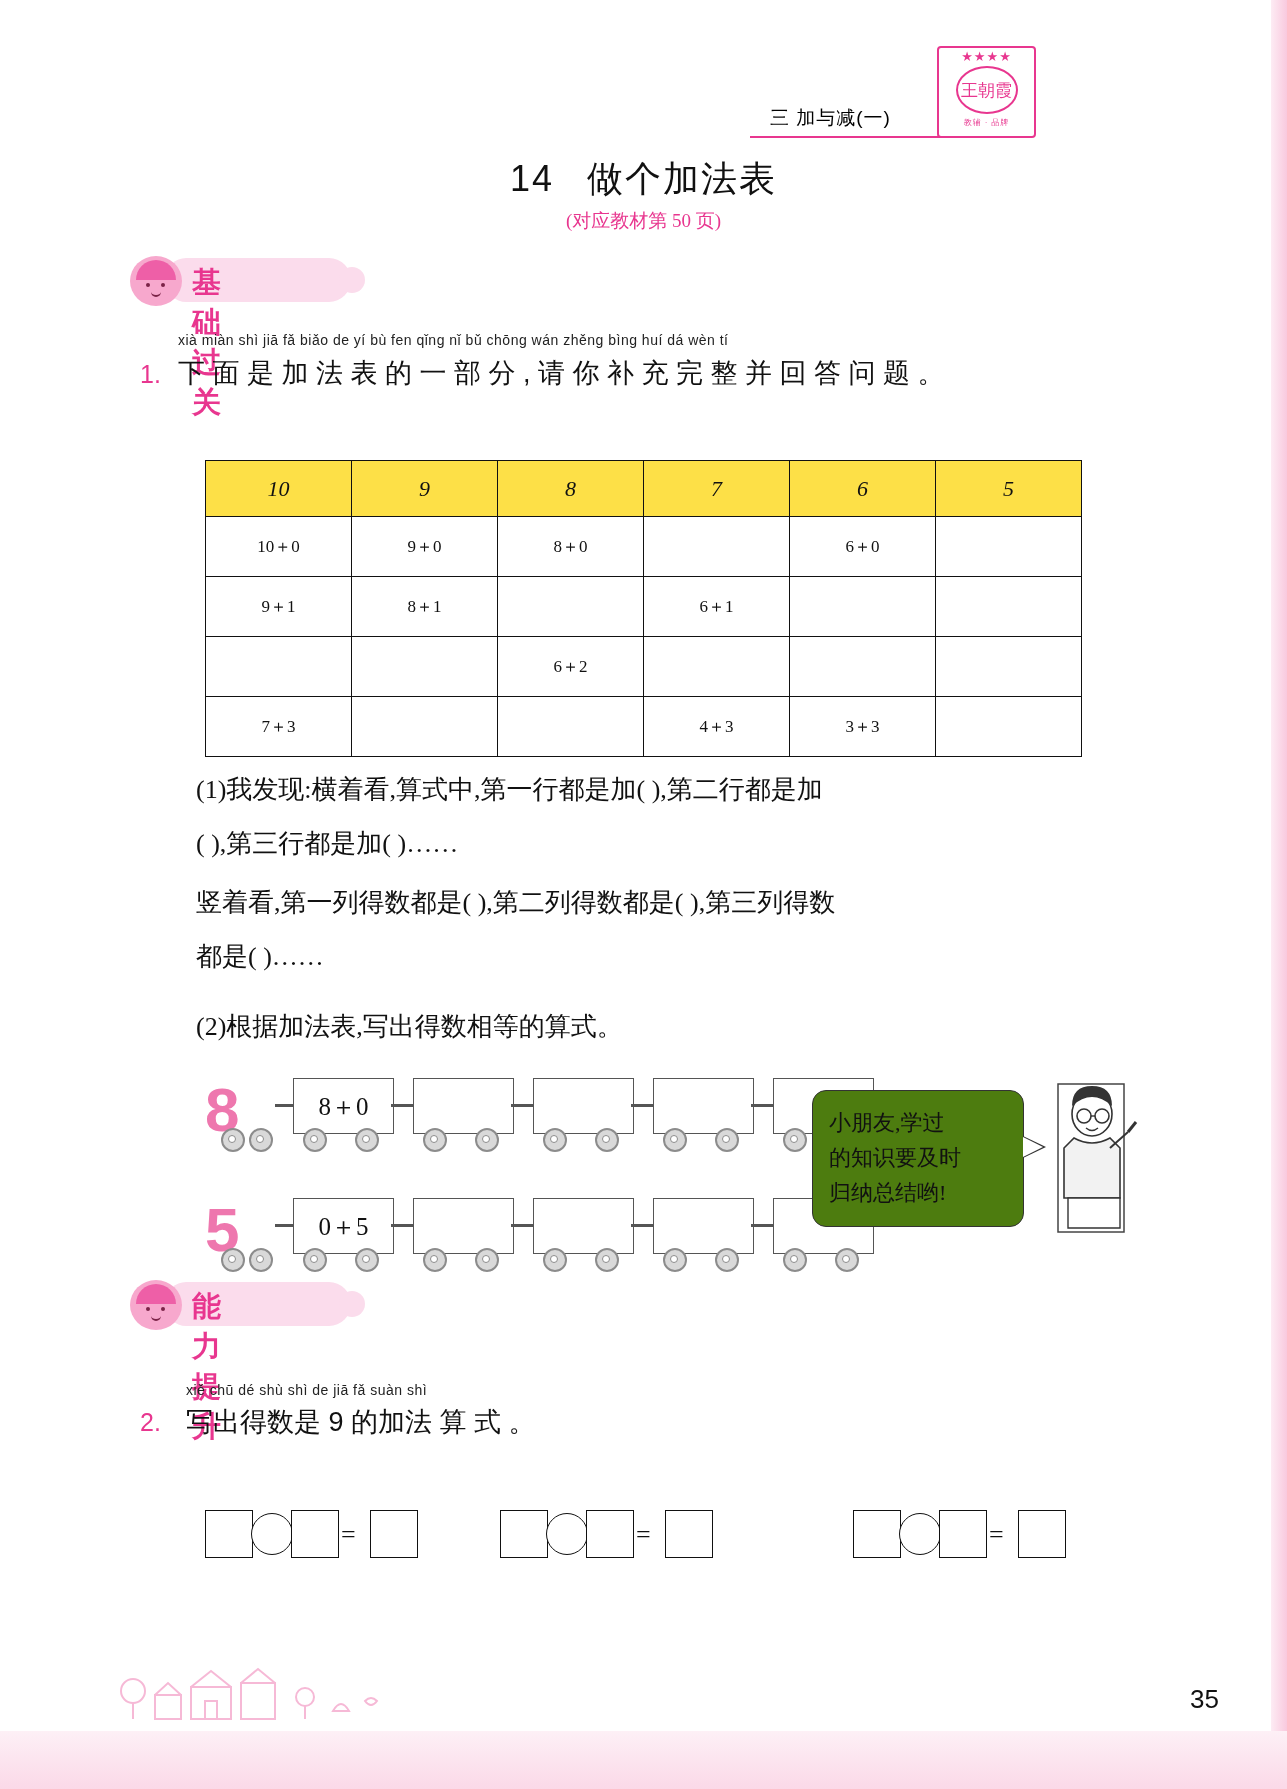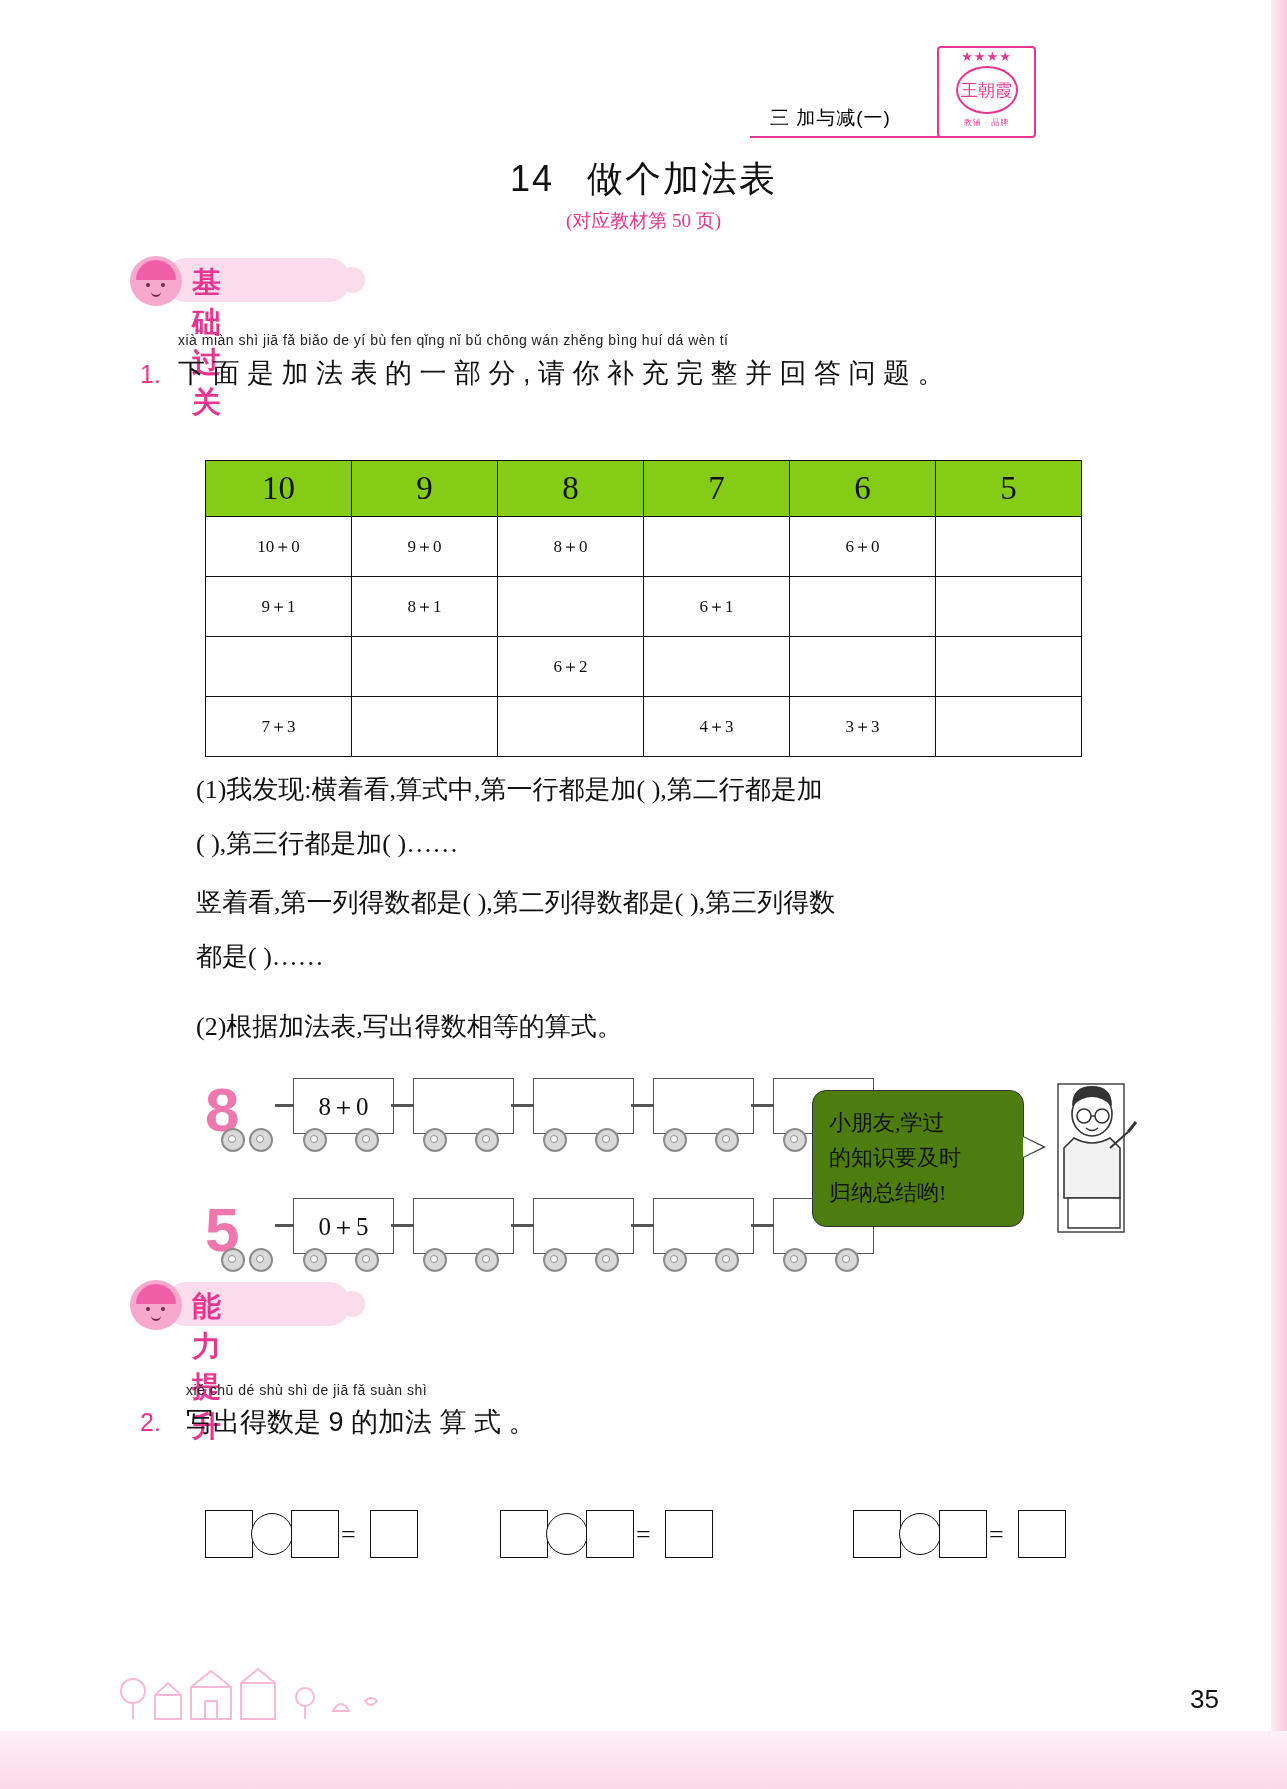--- a/index.html
+++ b/index.html
@@ -98,21 +98,21 @@
     font-family:"Liberation Sans", sans-serif;
   }
   
   .table-wrap{position:absolute;left:205px;top:460px;}
   table.addtable{border-collapse:collapse;}
   table.addtable td{
     width:143px;height:57px;border:1.6px solid #111;text-align:center;
     font-size:17px;color:#111;font-family:"Liberation Serif", serif;
   }
   table.addtable tr.head td{
-    background:#84cc16;height:53px;font-size:33px;
+    background:#fde047;height:53px;font-size:22px;font-style:italic;
   }
   
   .para{
     position:absolute;font-size:26px;color:#111;line-height:54px;white-space:nowrap;
     font-family:"Liberation Serif", serif;
   }
   
   .train{position:absolute;}
   .loco{
     position:absolute;width:78px;height:62px;

